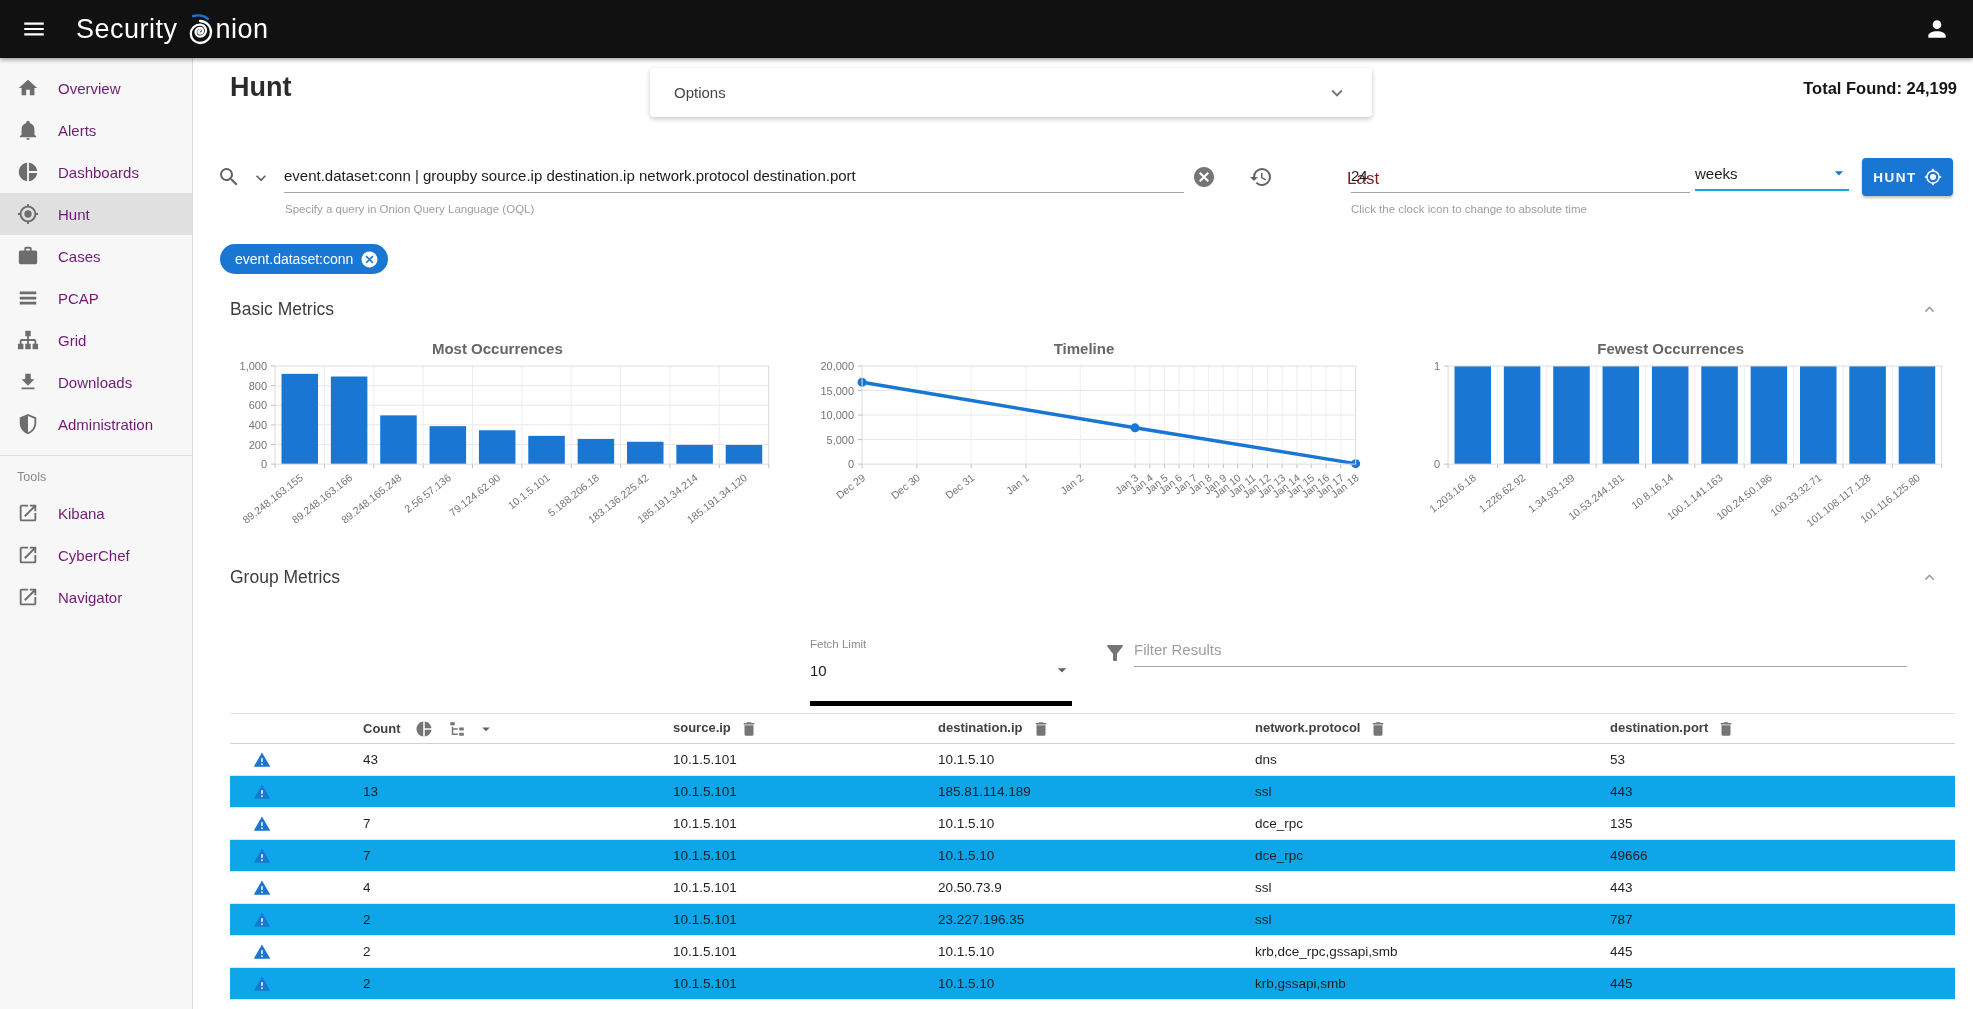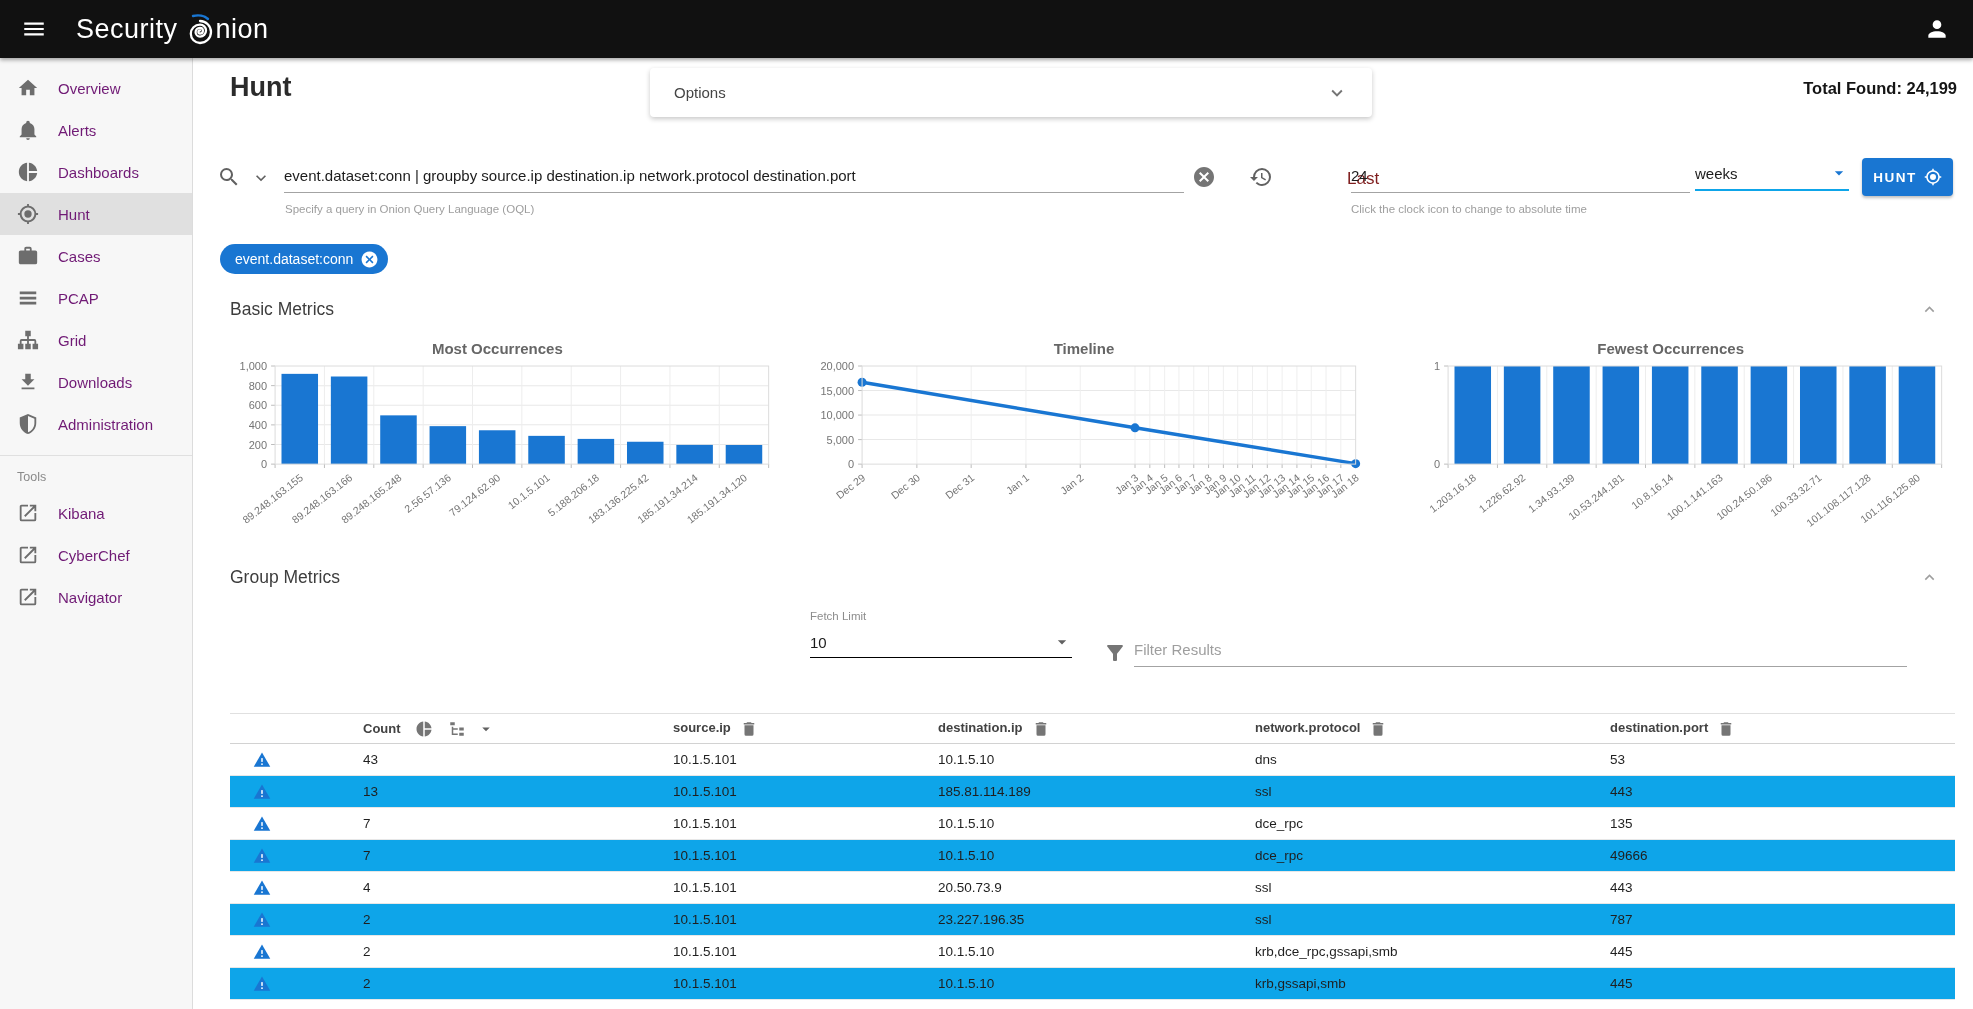--- a/index.html
+++ b/index.html
@@ -72,21 +72,21 @@
 
   
   .charts-row{position:absolute;left:24px;right:22px;top:282px;display:flex;gap:26px}
   .chart-card{flex:1 1 0;min-width:0}
   .chart-title{text-align:center;font-size:15px;font-weight:bold;color:#666;height:20px}
   svg.chart{width:100%;display:block}
   .tick{font-size:11px;fill:#757575}
   .xlab{font-size:10.5px;fill:#757575}
 
   
-  .fetch-wrap{position:absolute;left:617px;top:552px;width:262px;border-bottom:1px solid #000000;padding-bottom:5px;cursor:pointer}
+  .fetch-wrap{position:absolute;left:617px;top:580px;width:262px;border-bottom:5px solid #000000;padding-bottom:21px;cursor:pointer}
   .fetch-label{font-size:11.5px;color:#8d8d8d}
   .fetch-value-row{display:flex;align-items:center;margin-top:10px}
   .fetch-value{font-size:15px;color:#1c1c1c}
   .fetch-caret{margin-left:auto;display:flex;color:#616161}
   .fetch-caret svg{width:20px;height:20px}
   .filter-icon{left:910px;top:583px;color:#757575}
   .filter-input{left:941px;top:583px;width:773px;font-size:15px}
   .filter-input::placeholder{color:#9e9e9e}
 
   

